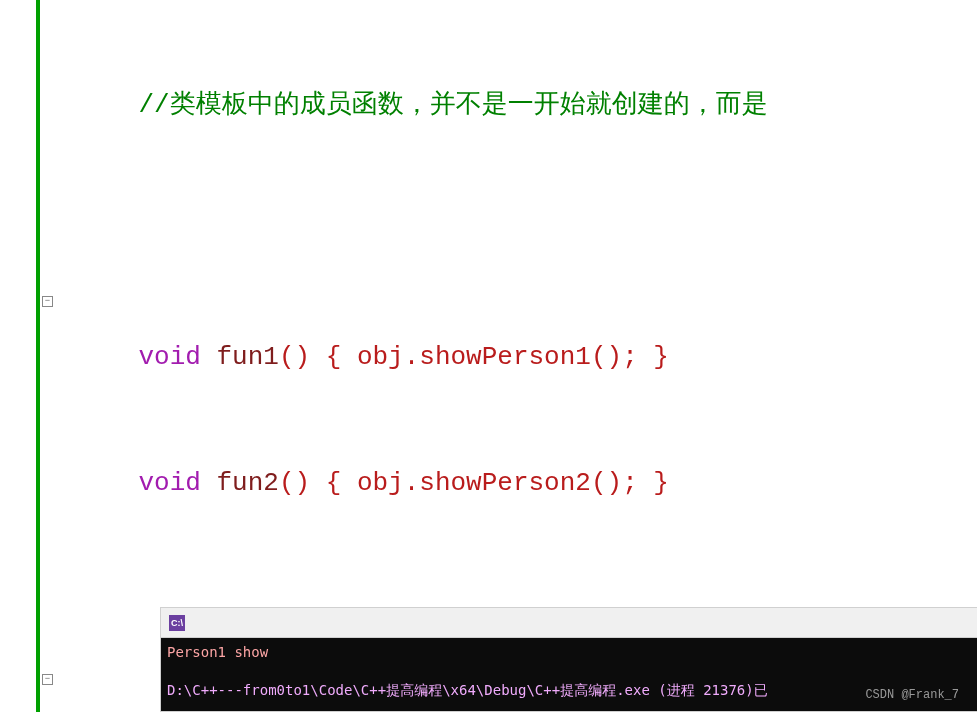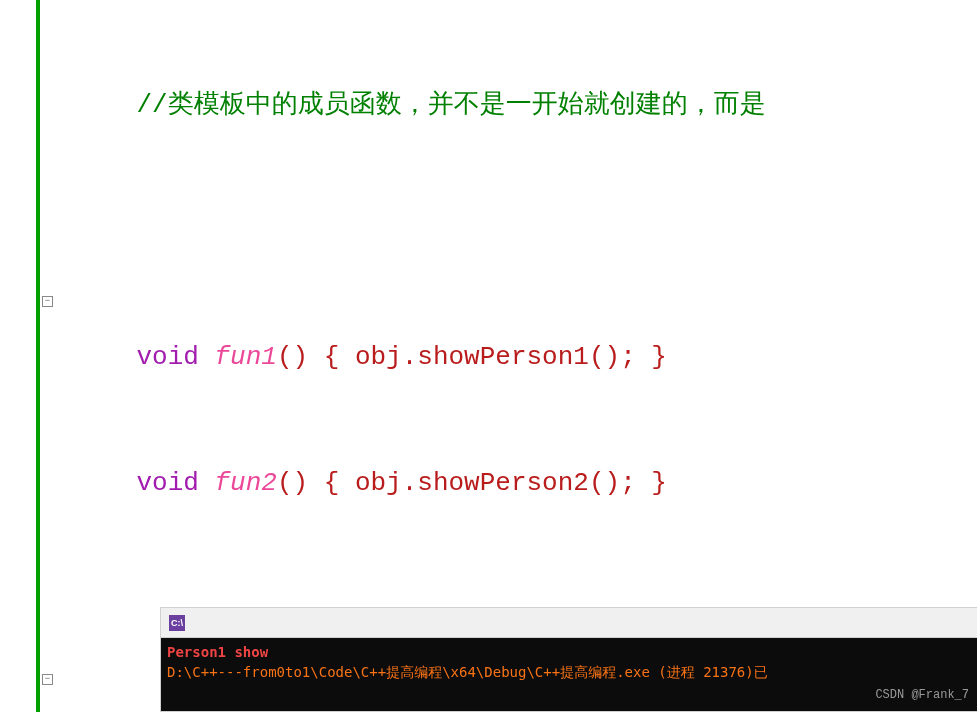--- a/index.html
+++ b/index.html
@@ -45,32 +45,31 @@
       border: 1px solid #888;
       background: #fff;
       font-size: 9px;
       line-height: 9px;
       text-align: center;
       color: #666;
       cursor: pointer;
     }
     .code-area {
       flex: 1;
-      padding-left: 22px;
+      padding-left: 36px;
       position: relative;
       white-space: pre;
       line-height: 42px;
-      margin-left: 12px;
     }
     .code-line {
       height: 42px;
       position: relative;
     }
     .keyword { color: #a21caf; }
-    .func { color: #ec4899; font-style: italic; }
+    .func { color: #7f1d1d; }
     .comment { color: #008000; }
     .punct { color: #b91c1c; }
     
     .console-window {
       position: absolute;
       left: 160px;
       top: 607px;
       width: 820px;
       height: 105px;
       border: 1px solid #d0d0d0;
@@ -101,25 +100,25 @@
     .console-body {
       background: #0c0c0c;
       color: #cccccc;
       height: calc(100% - 30px);
       padding: 4px 6px;
       font-family: 'Consolas', monospace;
       font-size: 14px;
       line-height: 20px;
       white-space: pre;
     }
-    .console-line1 { color: #ef4444; font-weight: bold; }
-    .console-line2 { color: #f97316; }
+    .console-line1 { color: #fca5a5; }
+    .console-line2 { color: #f0abfc; margin-top: 18px; }
     .watermark {
       position: absolute;
-      right: 8px;
+      right: 18px;
       bottom: 10px;
       color: #999;
       font-size: 12px;
     }
   </style>
 </head>
 <body>
 
 <div class="editor-container">
   <div class="gutter">

